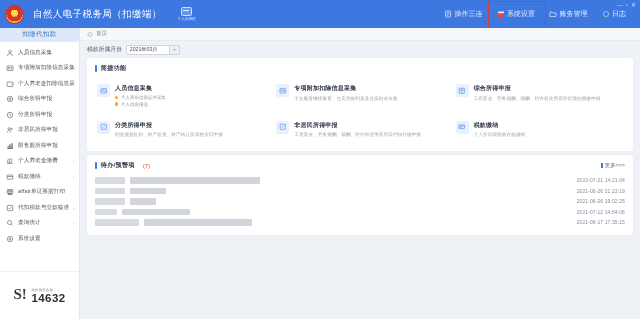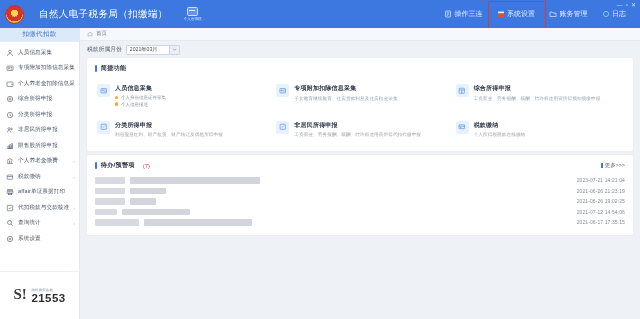--- a/index.html
+++ b/index.html
@@ -23,21 +23,21 @@
     background: radial-gradient(circle at 50% 42%, #ffd24d 0 26%, #d4342a 27% 62%, #e8b33a 63% 100%);
     border: 1px solid #c9302c;
     position: relative; flex: none;
   }
   .emblem::after {
     content: ""; position: absolute; left: 50%; top: 50%;
     width: 8px; height: 8px; transform: translate(-50%,-50%);
     background: #ffd84d; clip-path: polygon(50% 0%,61% 35%,98% 35%,68% 57%,79% 91%,50% 70%,21% 91%,32% 57%,2% 35%,39% 35%);
   }
   .app-title {
-    margin-left: 15px; color: #ffffff;
+    margin-left: 9px; color: #ffffff;
     font-size: 9.5px; letter-spacing: .4px; white-space: nowrap;
   }
   .head-logo2 {
     margin-left: 16px; display: flex; flex-direction: column;
     align-items: center; justify-content: center; flex: none;
   }
   .head-logo2 .box {
     width: 11px; height: 9px; border: 1.4px solid #cfe0ff;
     border-radius: 1.5px; background: rgba(255,255,255,.22);
     position: relative;
@@ -375,21 +375,21 @@
       <div class="sb-tx">系统设置</div>
     </div>
   </div>
 
   <div class="sb-foot">
     <div class="mark">
       <div class="s">S!</div>
     </div>
     <div class="txtwrap">
       <div class="small">纳税服务热线</div>
-      <div class="big">21553</div>
+      <div class="big">14632</div>
     </div>
   </div>
 </div>
 
 <div class="main">
 
   <div class="crumb">
     <svg class="home" viewBox="0 0 16 16" fill="none" stroke="currentColor" stroke-width="1.6">
         <path d="M2.6 7.4 8 2.8l5.4 4.6V13H2.6z"></path>
       </svg>

